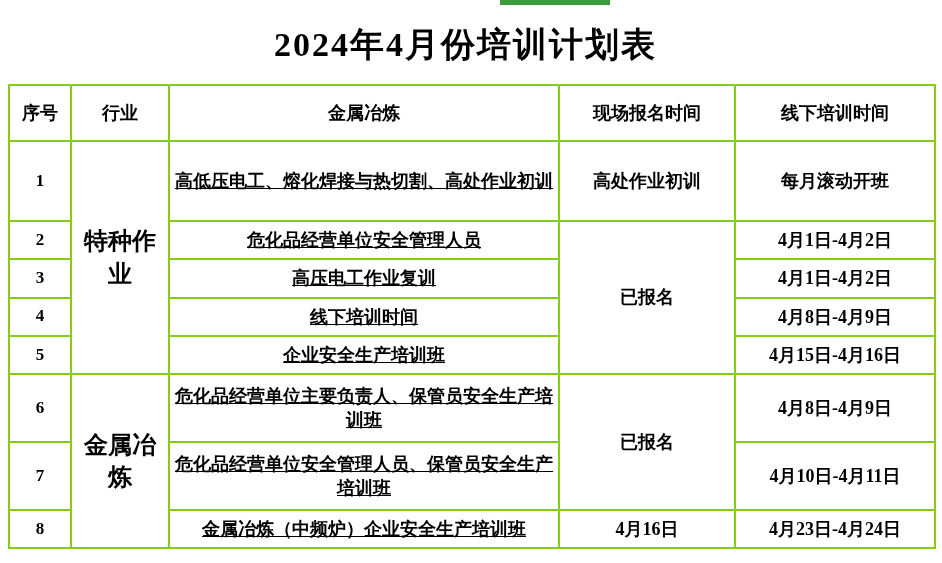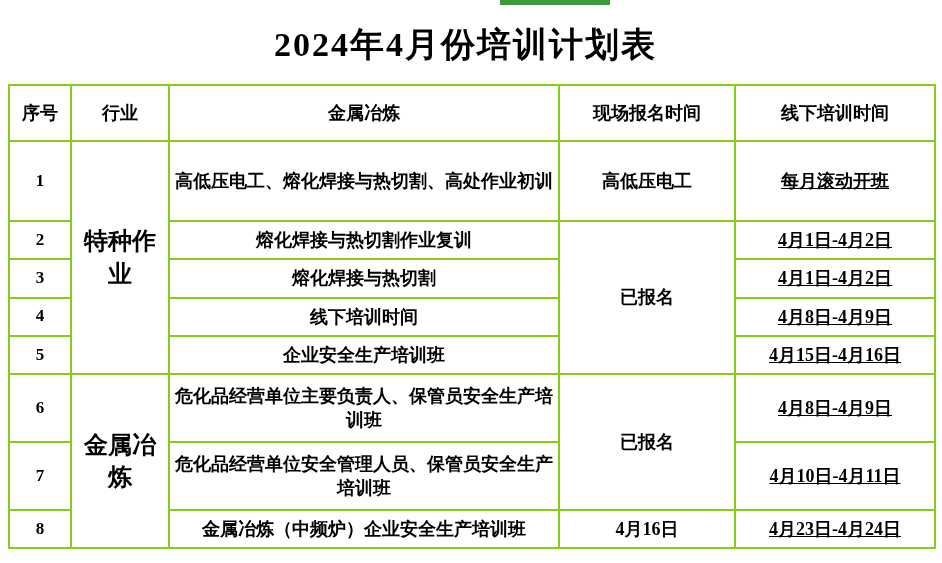--- a/index.html
+++ b/index.html
@@ -62,28 +62,28 @@
   td.idx {
     font-size: 17px;
   }
   td.industry {
     font-size: 24px;
   }
   td.project {
     font-size: 18px;
     padding-left: 10px;
     padding-right: 10px;
+    text-decoration: underline;
   }
   td.signup {
     font-size: 18px;
   }
   td.date {
     color: #ff0000;
     font-size: 18px;
-    text-decoration: underline;
   }
   col.c-idx { width: 62px; }
   col.c-ind { width: 98px; }
   col.c-prj { width: 390px; }
   col.c-sgn { width: 176px; }
   col.c-dte { width: 200px; }
   .row-tall td { height: 54px; }
   .row-xtall td { height: 66px; }
 </style>
 </head>
@@ -111,32 +111,32 @@
           <th>金属冶炼</th>
           <th>现场报名时间</th>
           <th>线下培训时间</th>
         </tr>
       </thead>
       <tbody>
         <tr class="row-xtall">
           <td class="idx">1</td>
           <td class="industry" rowspan="5">特种作业</td>
           <td class="project">高低压电工、熔化焊接与热切割、高处作业初训</td>
-          <td class="signup">高低压电工</td>
+          <td class="signup">高处作业初训</td>
           <td class="date">每月滚动开班</td>
         </tr>
         <tr>
           <td class="idx">2</td>
-          <td class="project">熔化焊接与热切割作业复训</td>
+          <td class="project">危化品经营单位安全管理人员</td>
           <td class="signup" rowspan="4">已报名</td>
           <td class="date">4月1日-4月2日</td>
         </tr>
         <tr>
           <td class="idx">3</td>
-          <td class="project">熔化焊接与热切割</td>
+          <td class="project">高压电工作业复训</td>
           <td class="date">4月1日-4月2日</td>
         </tr>
         <tr>
           <td class="idx">4</td>
           <td class="project">线下培训时间</td>
           <td class="date">4月8日-4月9日</td>
         </tr>
         <tr>
           <td class="idx">5</td>
           <td class="project">企业安全生产培训班</td>

